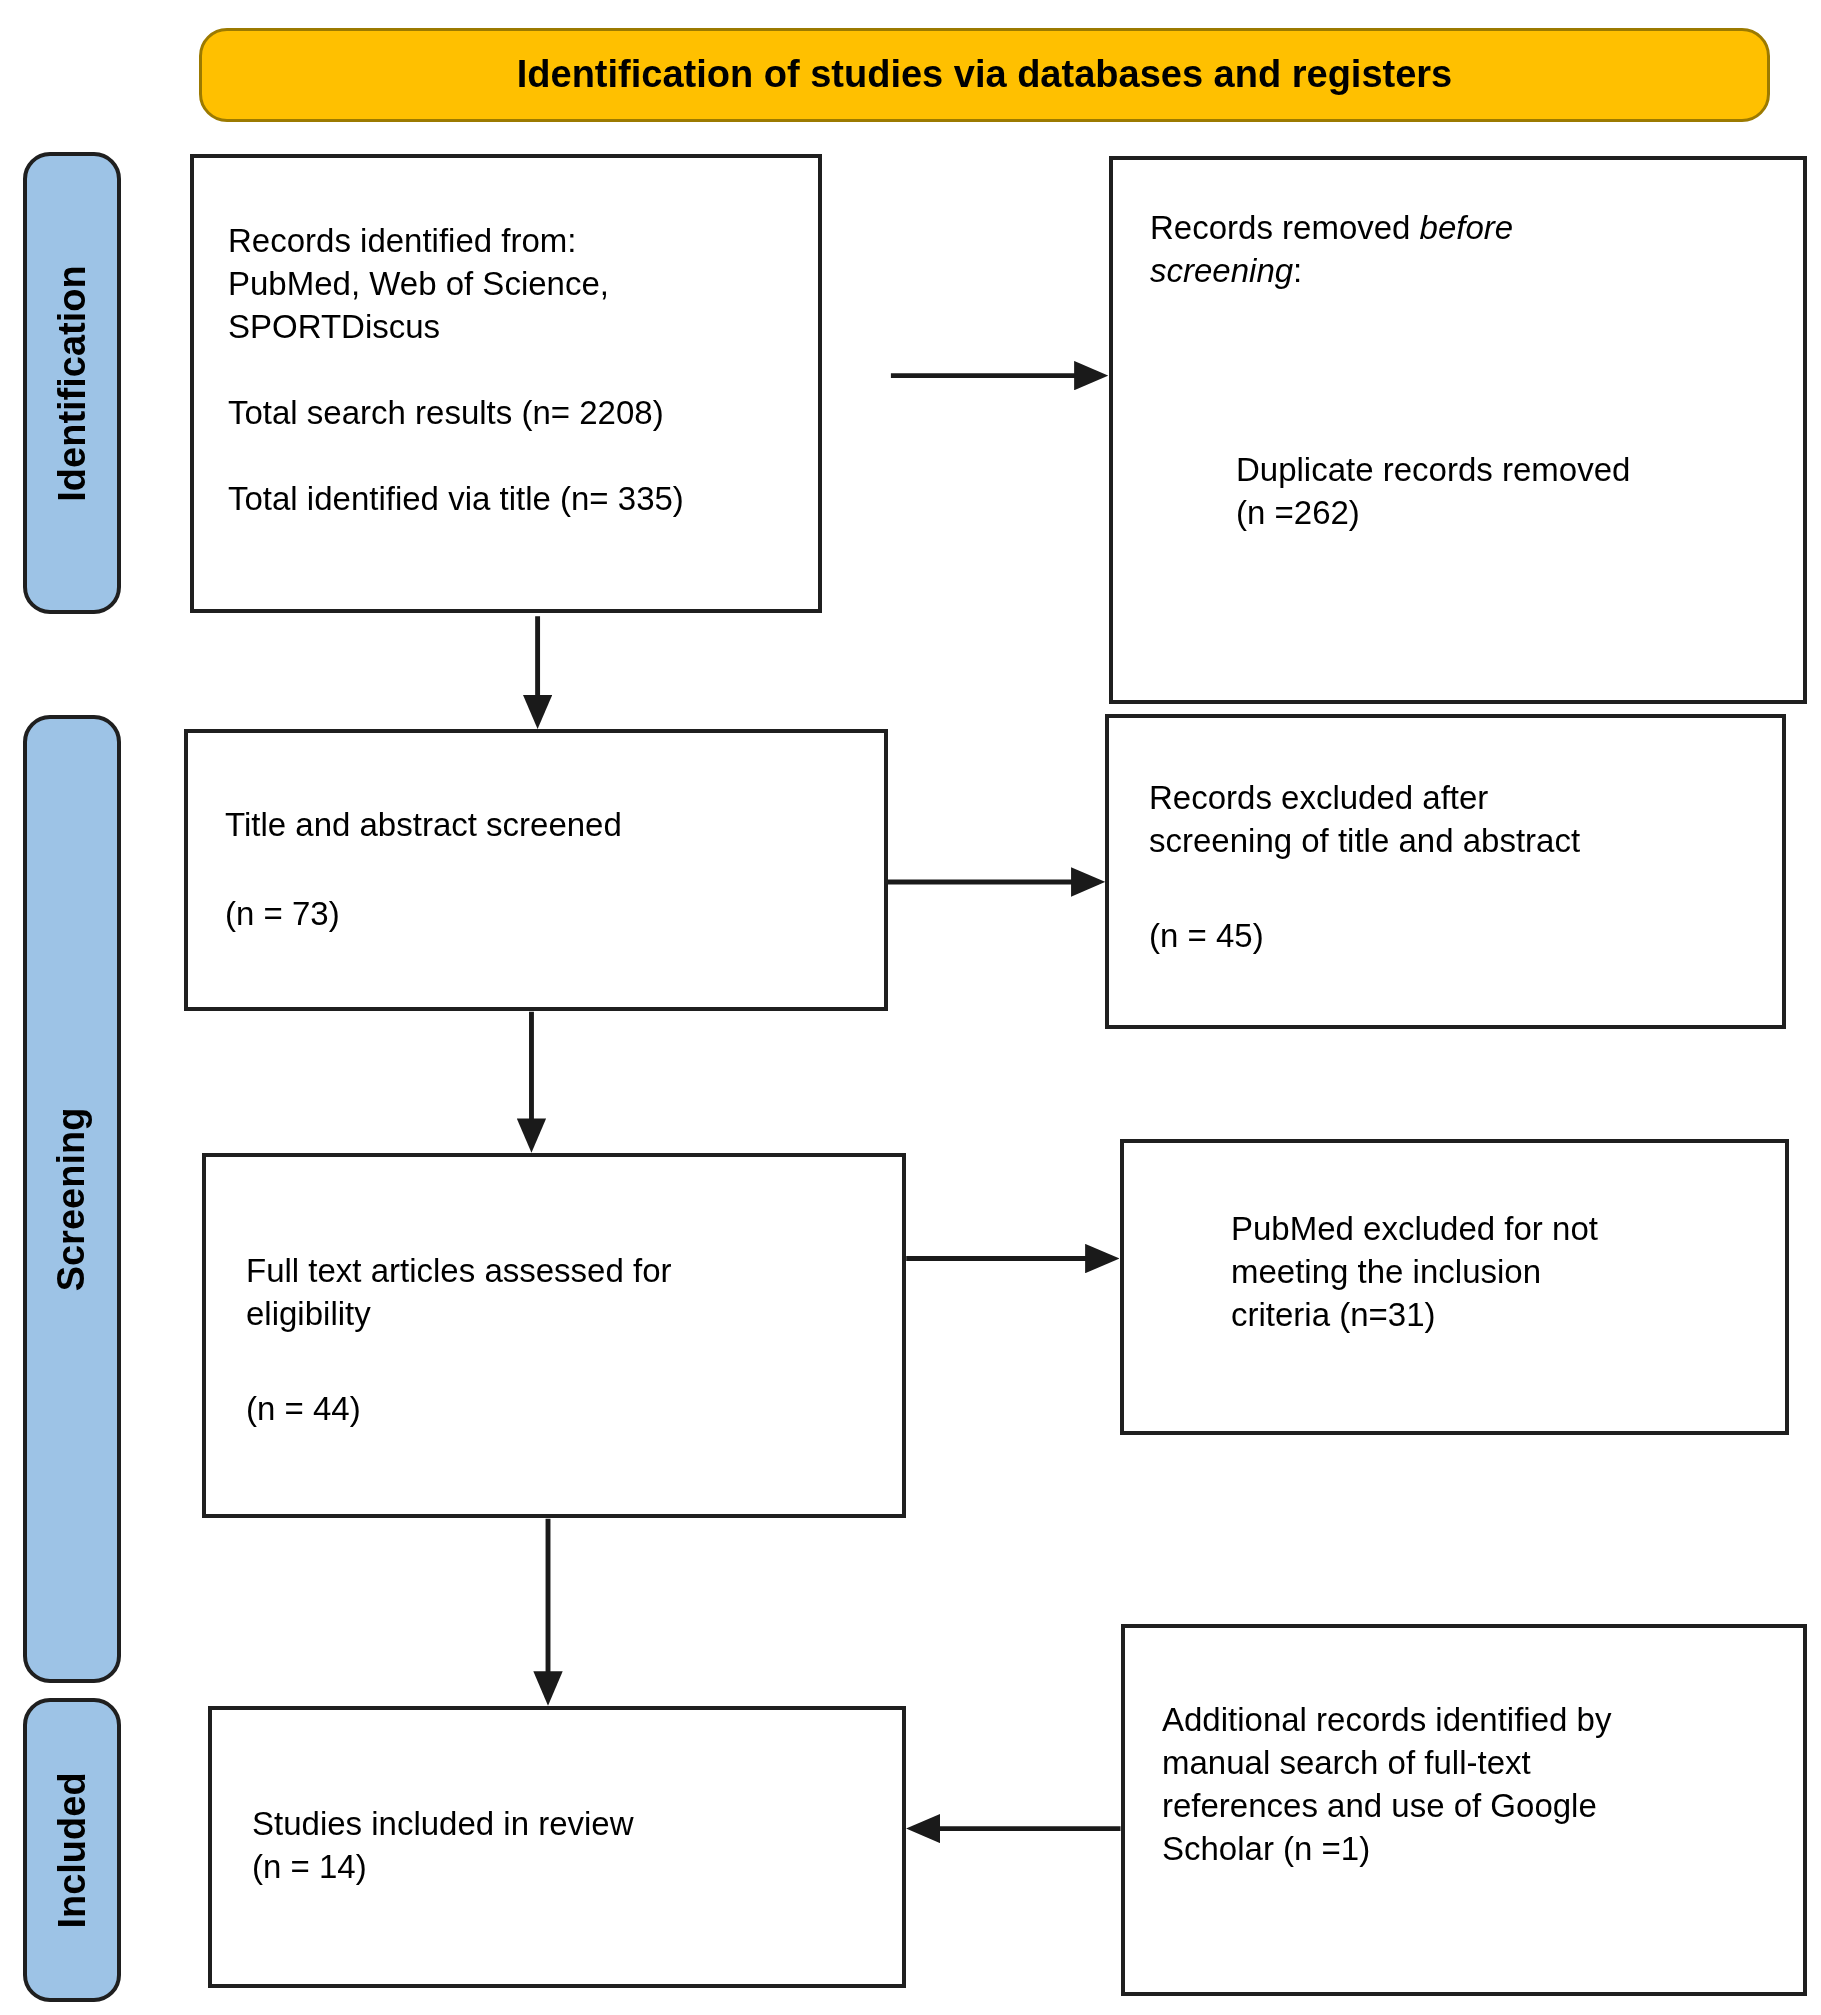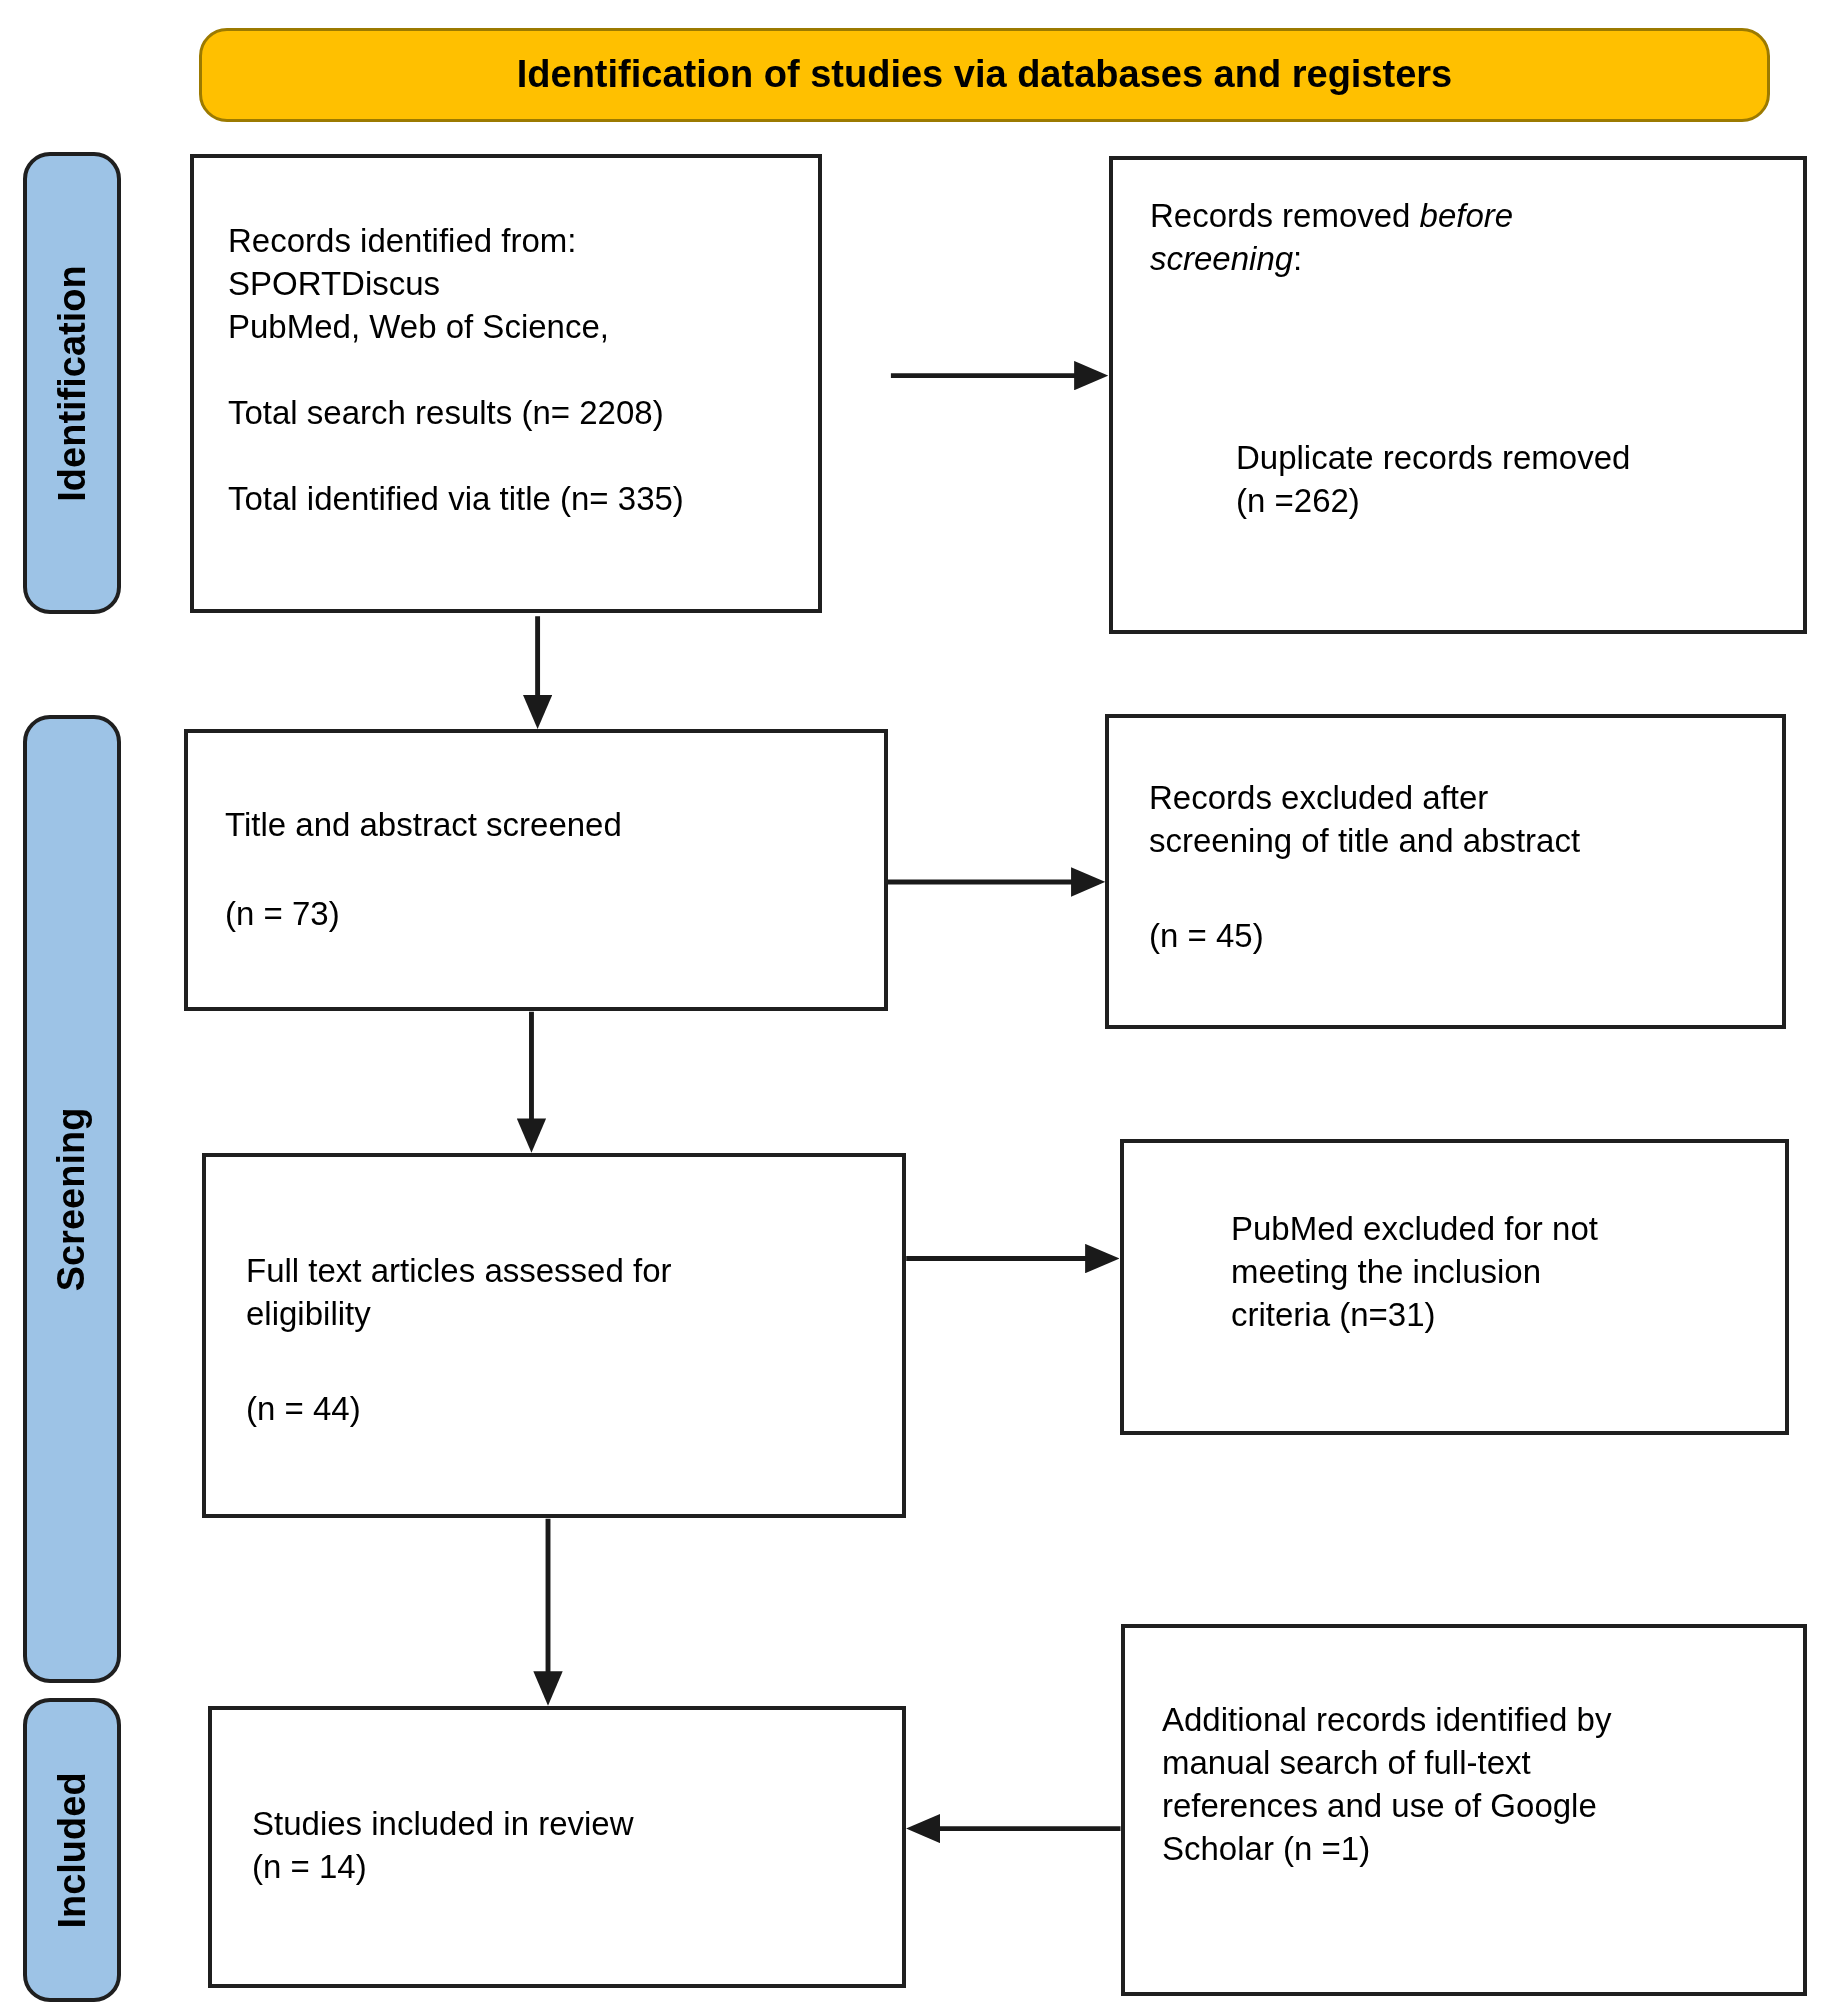--- a/index.html
+++ b/index.html
@@ -62,21 +62,21 @@
     background: var(--box-bg);
     border: 4.9px solid var(--box-border);
     font-size: 33px;
     line-height: 43px;
   }
   .ln { white-space: nowrap; }
   .mt-gap   { margin-top: 43px; }
   .mt-small { margin-top: 52px; }
 
   .box-records-identified { left: 190px;  top: 154px;  width: 632px; height: 459px; padding: 61px 34px; }
-  .box-records-removed    { left: 1109px; top: 156px;  width: 698px; height: 478px; padding: 34px 37px;  }
+  .box-records-removed    { left: 1109px; top: 156px;  width: 698px; height: 548px; padding: 46px 37px;  }
   .box-records-removed .detail { margin-top: 156px; margin-left: 86px; }
   .box-title-abstract     { left: 184px;  top: 729px; width: 704px; height: 282px; padding: 70px 37px; }
   .box-title-abstract .n  { margin-top: 46px; }
   .box-records-excluded   { left: 1105px; top: 714px; width: 681px; height: 315px; padding: 58px 40px;  }
   .box-full-text          { left: 202px;  top: 1153px; width: 704px; height: 365px; padding: 92px 40px; }
   .box-reports-excluded   { left: 1120px; top: 1139px; width: 669px; height: 296px; padding: 64px 37px 0 107px; }
   .box-studies-included   { left: 208px;  top: 1706px; width: 698px; height: 282px; padding: 92px 40px; }
   .box-additional-records { left: 1121px; top: 1624px; width: 686px; height: 372px; padding: 70px 37px; }
 
   
@@ -102,22 +102,22 @@
   </div>
   <div class="stage stage-screening">
     <span class="stage-text">Screening</span>
   </div>
   <div class="stage stage-included">
     <span class="stage-text">Included</span>
   </div>
 
   <div class="box box-records-identified">
     <div class="ln">Records identified from:</div>
+    <div class="ln">PubMed, Web of Science,</div>
     <div class="ln">SPORTDiscus</div>
-    <div class="ln">PubMed, Web of Science,</div>
     <div class="ln mt-gap">Total search results (n= 2208)</div>
     <div class="ln mt-gap">Total identified via title (n= 335)</div>
   </div>
 
   <div class="box box-records-removed">
     <div class="ln"><span>Records removed </span><i>before</i></div>
     <div class="ln"><i>screening</i><span>:</span></div>
     <div class="detail">
       <div class="ln">Duplicate records removed</div>
       <div class="ln">(n =262)</div>

